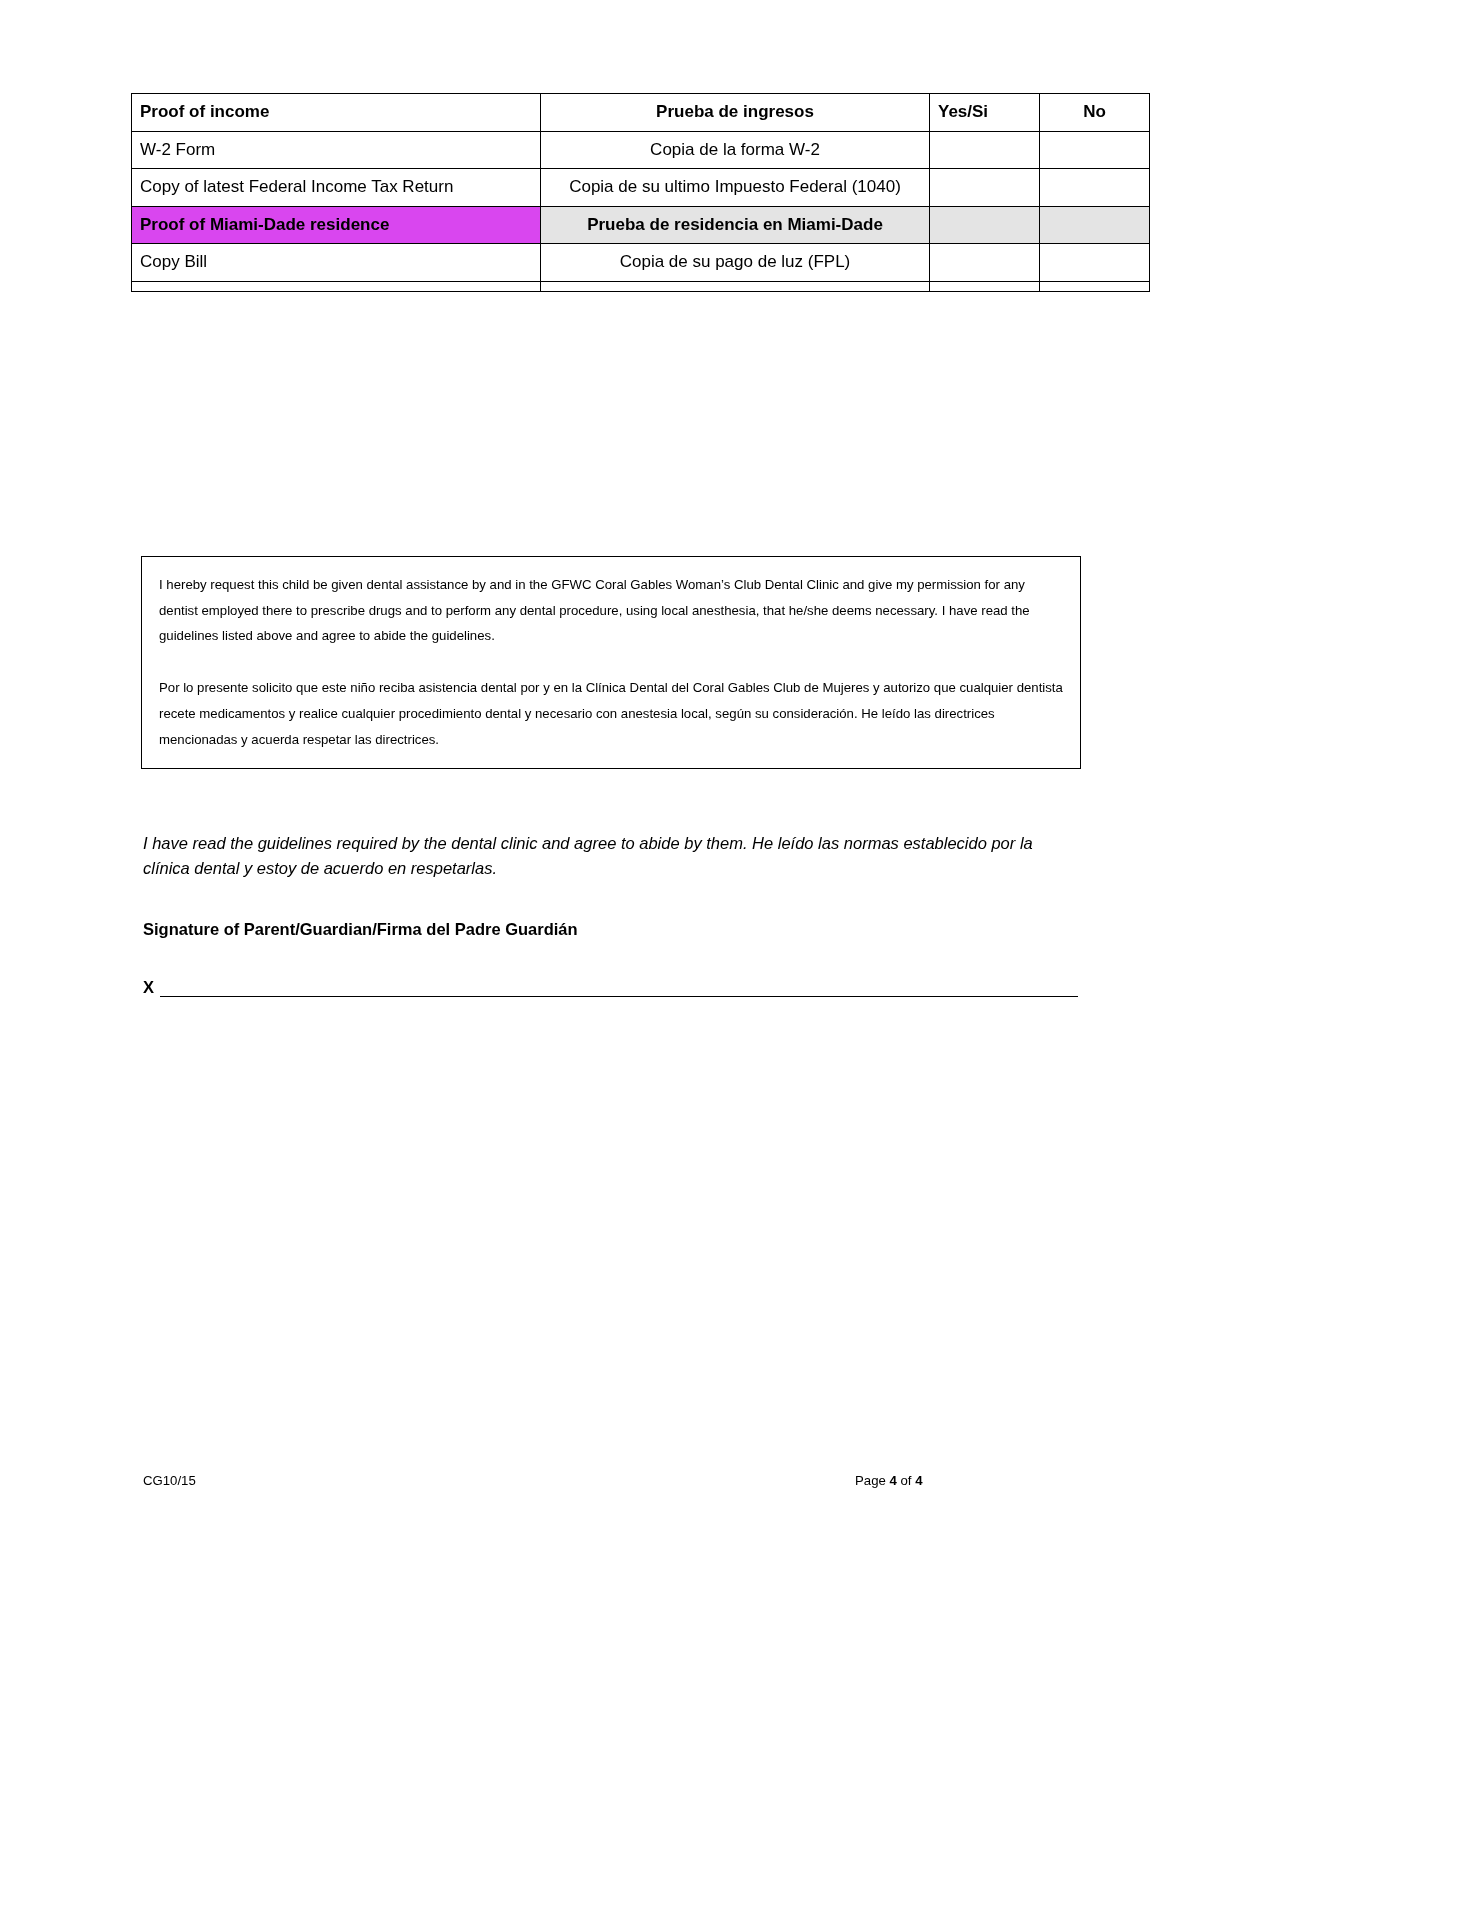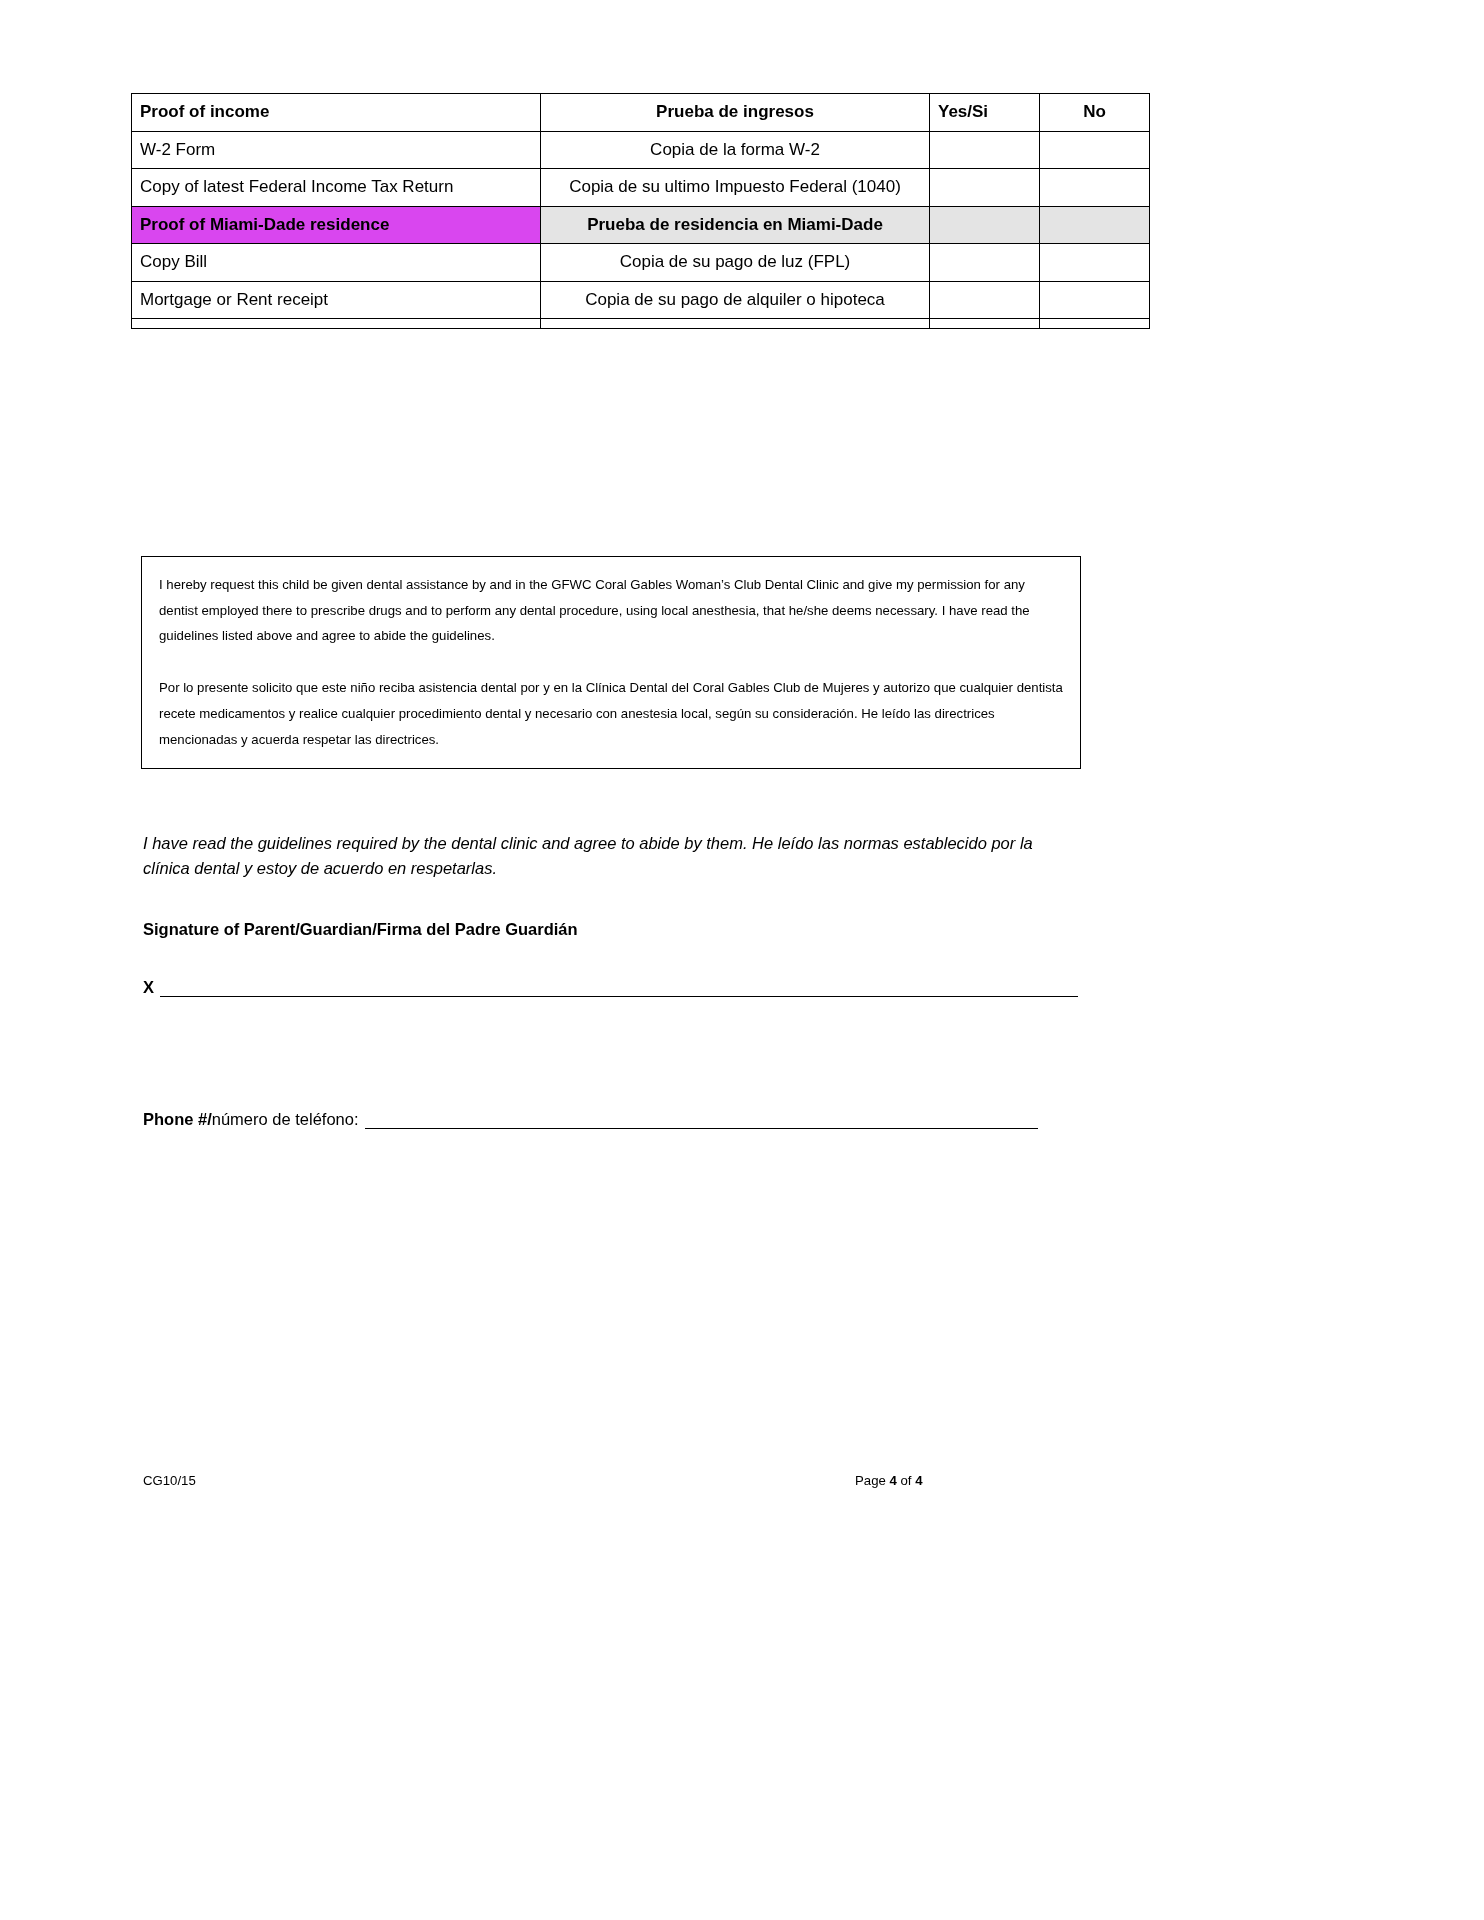--- a/index.html
+++ b/index.html
@@ -167,26 +167,20 @@
           <td class="col-yes b"></td>
           <td class="col-no b"></td>
         </tr>
         <tr>
           <td class="col-en">Copy Bill</td>
           <td class="col-es">Copia de su pago de luz (FPL)</td>
           <td class="col-yes"></td>
           <td class="col-no"></td>
         </tr>
         <tr>
-          <td class="col-en">Mortgage or Rent receipt</td>
-          <td class="col-es">Copia de su pago de alquiler o hipoteca</td>
-          <td class="col-yes"></td>
-          <td class="col-no"></td>
-        </tr>
-        <tr>
           <td class="col-en"></td>
           <td class="col-es"></td>
           <td class="col-yes"></td>
           <td class="col-no"></td>
         </tr>
       </tbody>
     </table>
   </div>
 
   <div class="consent-box">
@@ -197,25 +191,20 @@
   <div class="italic-stmt">I have read the guidelines required by the dental clinic and agree to abide by them.  He leído las normas establecido por la clínica dental y estoy de acuerdo en respetarlas.</div>
 
   <div class="sig-heading">Signature of Parent/Guardian/Firma del Padre Guardián</div>
 
   <div class="field-row" id="row-signature">
     <span class="lbl">X</span>
     <span class="rule"></span>
   </div>
 
 
-  <div class="field-row" id="row-phone">
-    <span class="lbl">Phone #/</span>
-    <span class="lbl-normal">número de teléfono:</span>
-    <span class="rule"></span>
-  </div>
 
   <div class="footer">
     <span class="left">CG10/15</span>
     <span class="right">
       <span>Page</span>
       <b>4</b>
       <span>of</span>
       <b>4</b>
     </span>
   </div>

